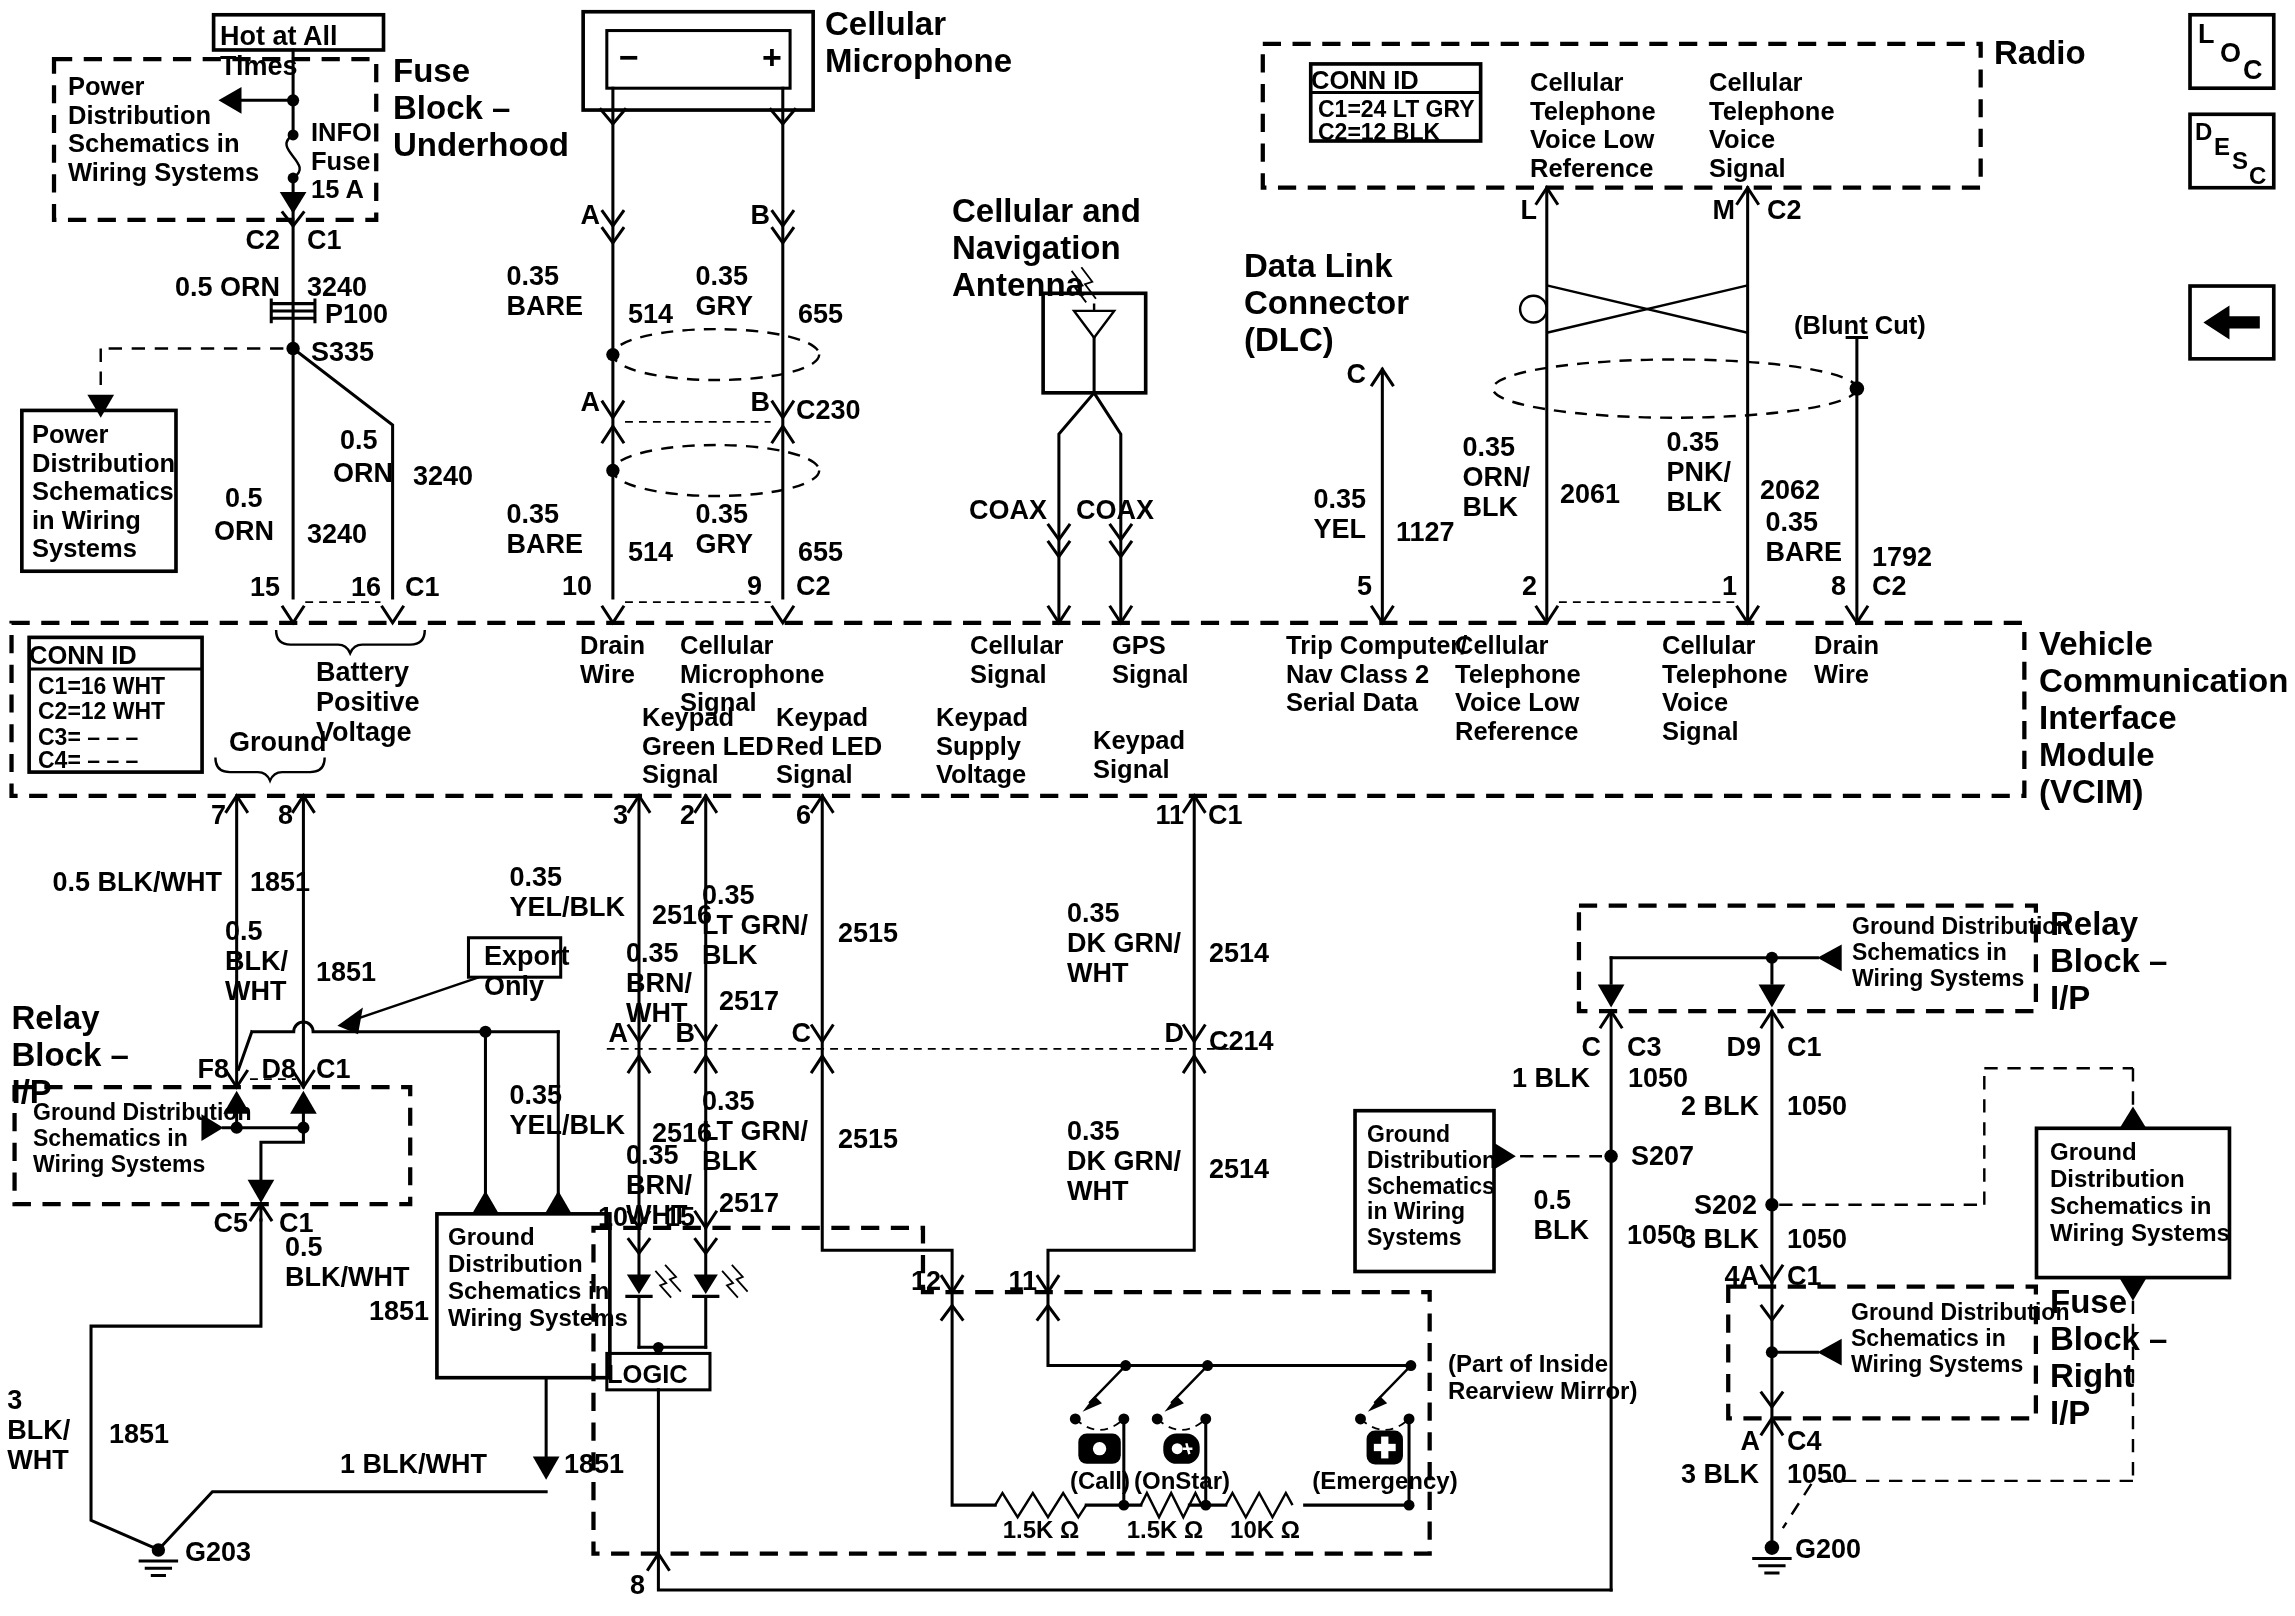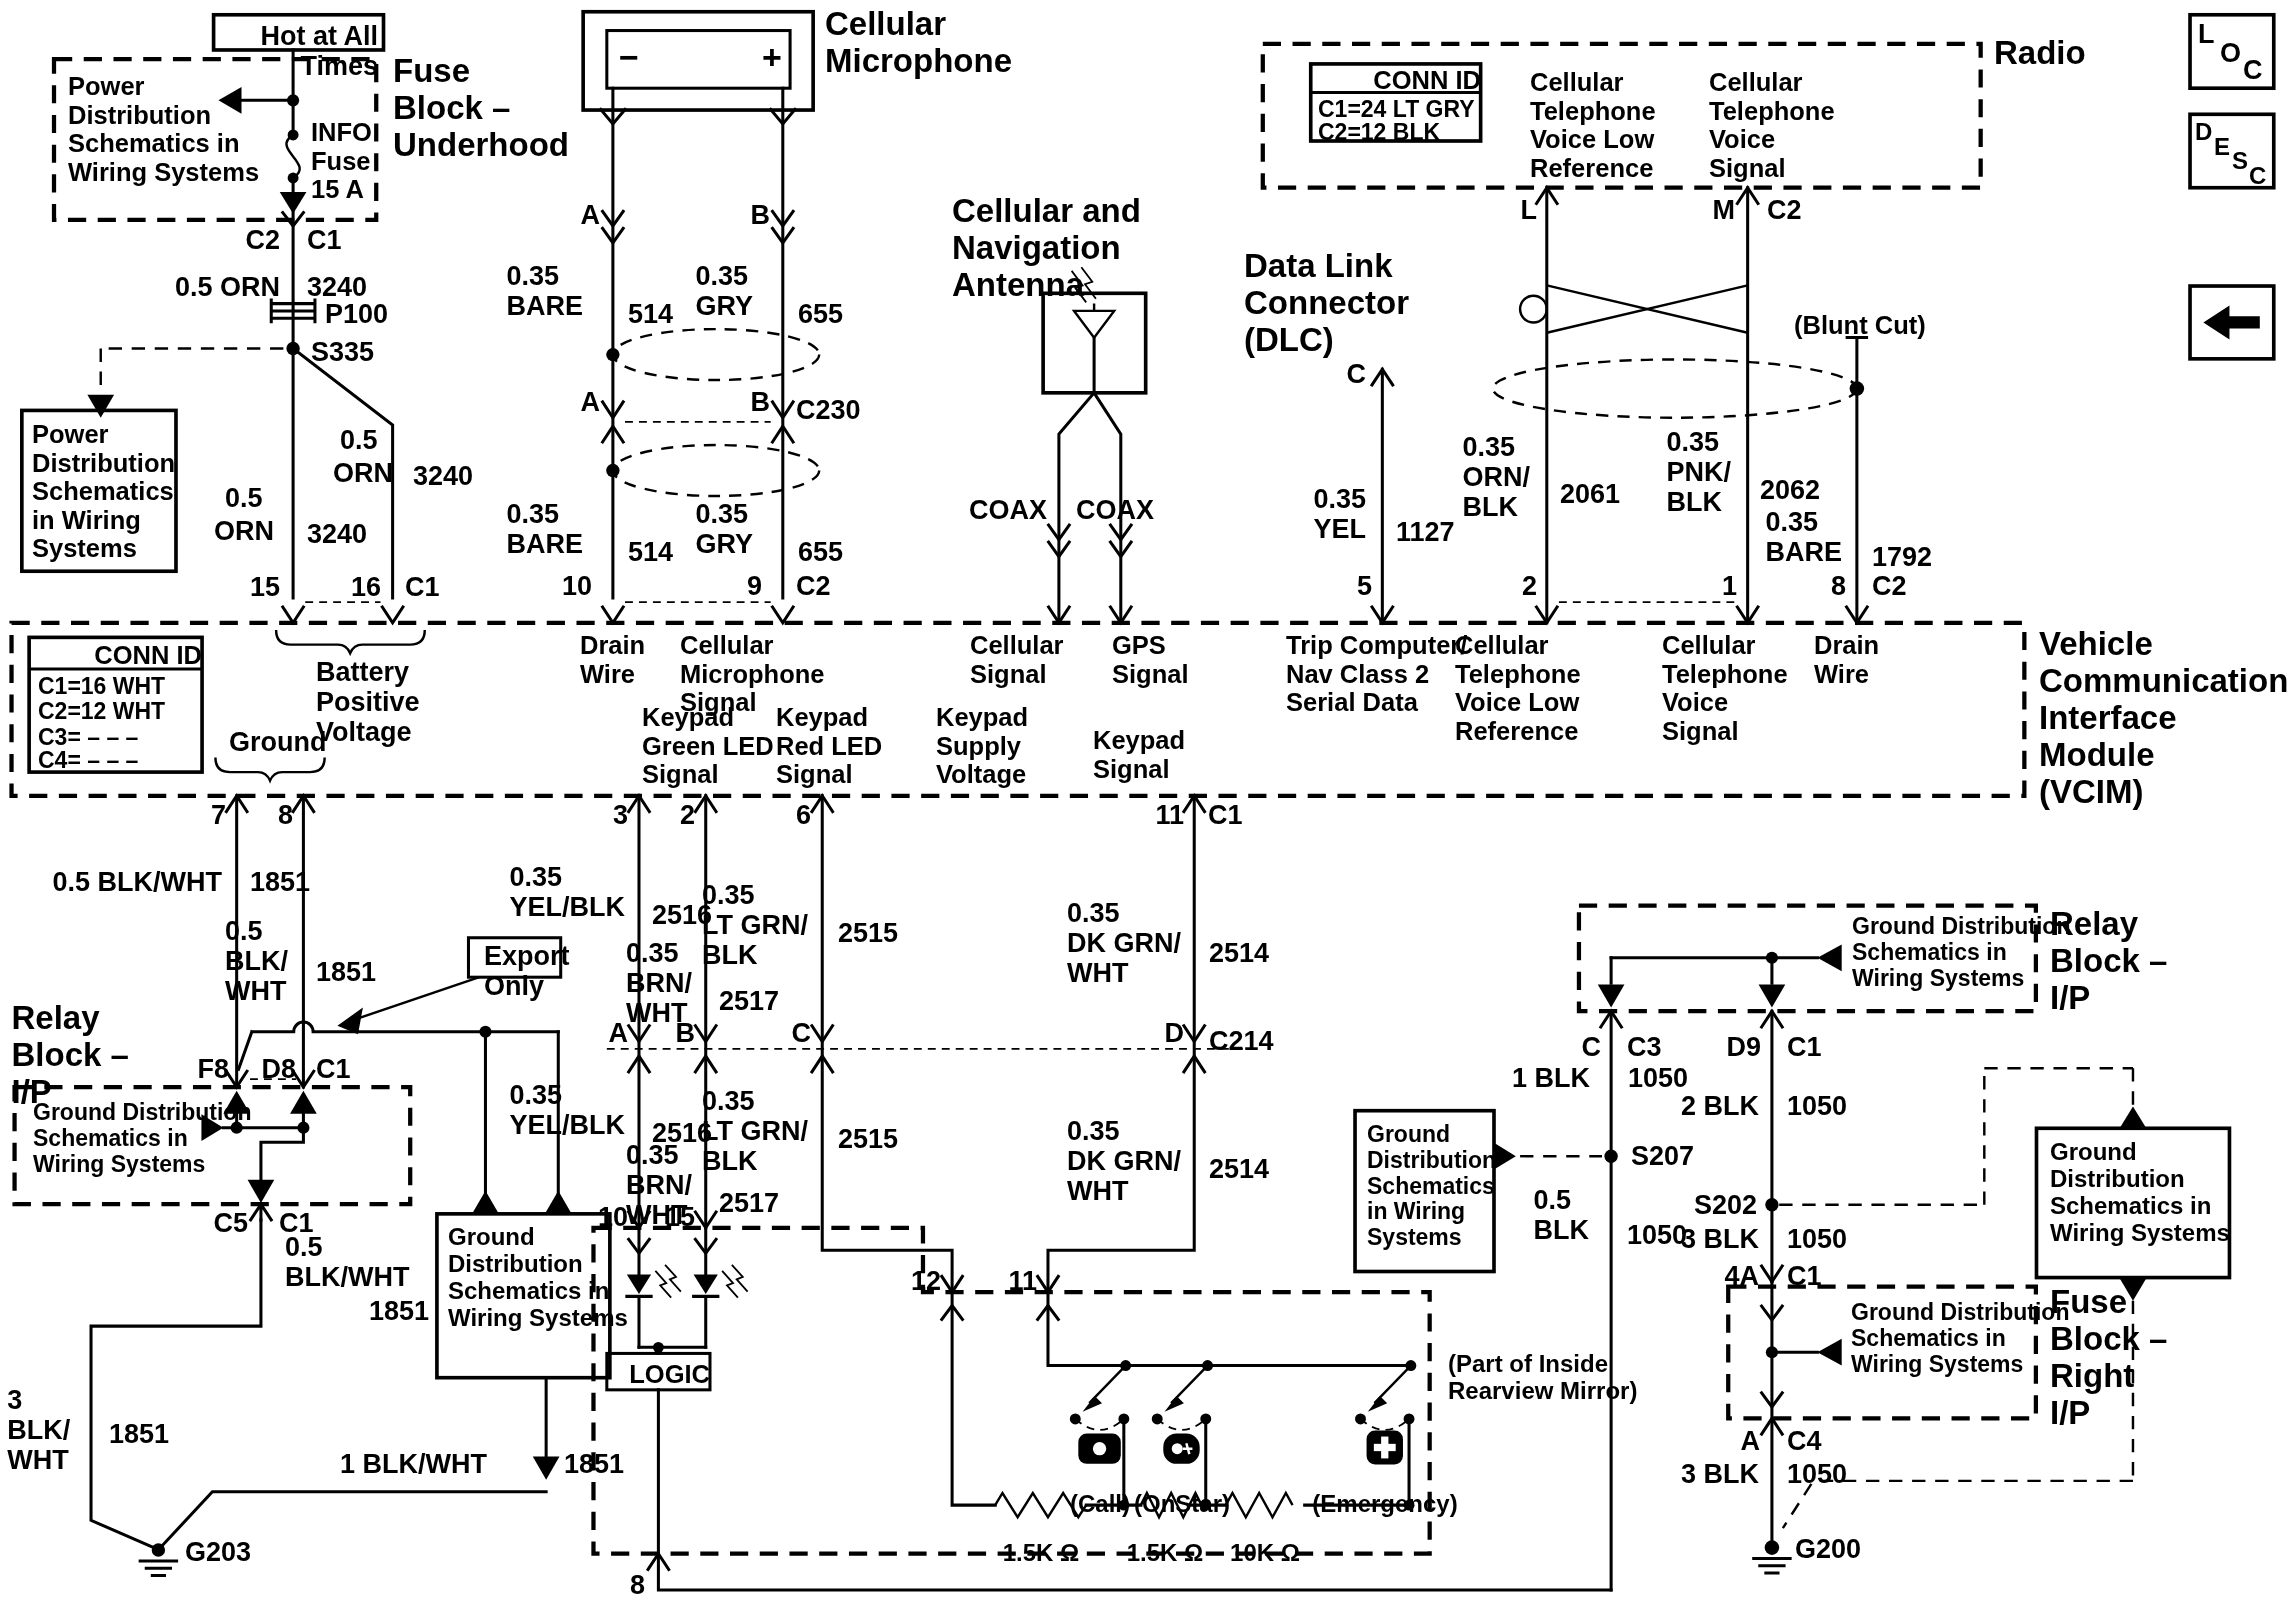--- a/index.html
+++ b/index.html
@@ -1,20 +1,20 @@
 <!DOCTYPE html>
 <html style="font-size:9.7px"><head>
 <meta charset="utf-8">
 <style>
   html,body{margin:0;padding:0;background:#fff;}
   #canvas{position:relative;width:2295px;height:1617px;background:#fff;
           font-family:"Liberation Sans",sans-serif;font-weight:700;color:#000;overflow:hidden;}
   .lbl{position:absolute;font-size:27px;line-height:1.12;white-space:pre-line;}
   .t54{font-size:33px;} .t42{font-size:25.5px;} .t40{font-size:24px;} .t38{font-size:23px;} .t56{font-size:34px;}
-  .r{transform:translateX(-100%);} .c{transform:translateX(-50%);margin-top:23px;} .ctr{text-align:right;}
+  .r{transform:translateX(-100%);} .c{transform:translateX(-50%);} .ctr{text-align:left;}
   svg{position:absolute;left:0;top:0;}
   .w{stroke:#000;stroke-width:5;fill:none;stroke-linecap:square;}
   .w4{stroke:#000;stroke-width:4;fill:none;}
   .thin{stroke:#000;stroke-width:3;fill:none;}
   .dash{stroke:#000;stroke-width:7;fill:none;stroke-dasharray:30 19;}
   .rdash{stroke:#000;stroke-width:4;fill:none;stroke-dasharray:22 16;}
   .tdash{stroke:#000;stroke-width:3;fill:none;stroke-dasharray:13 10;}
   .ell{stroke:#000;stroke-width:4;fill:none;stroke-dasharray:20 15;}
   .box{stroke:#000;stroke-width:6;fill:none;}
   .box5{stroke:#000;stroke-width:5;fill:none;}

